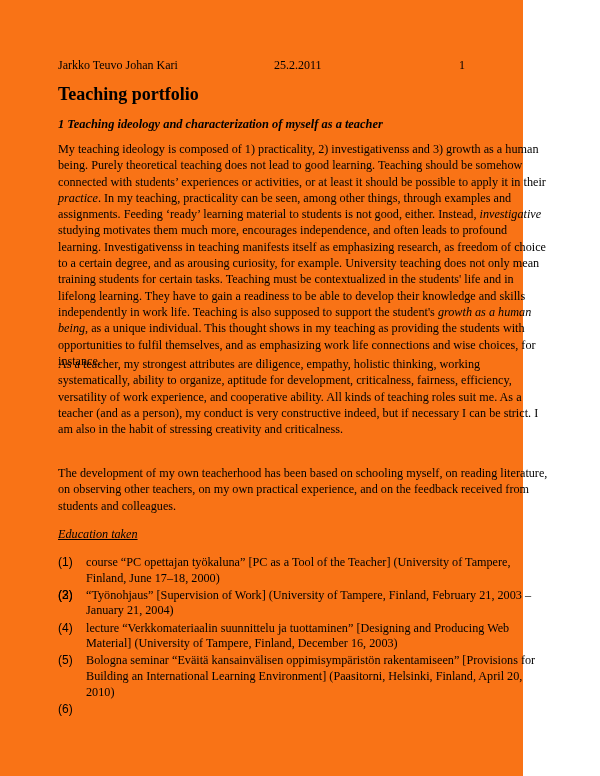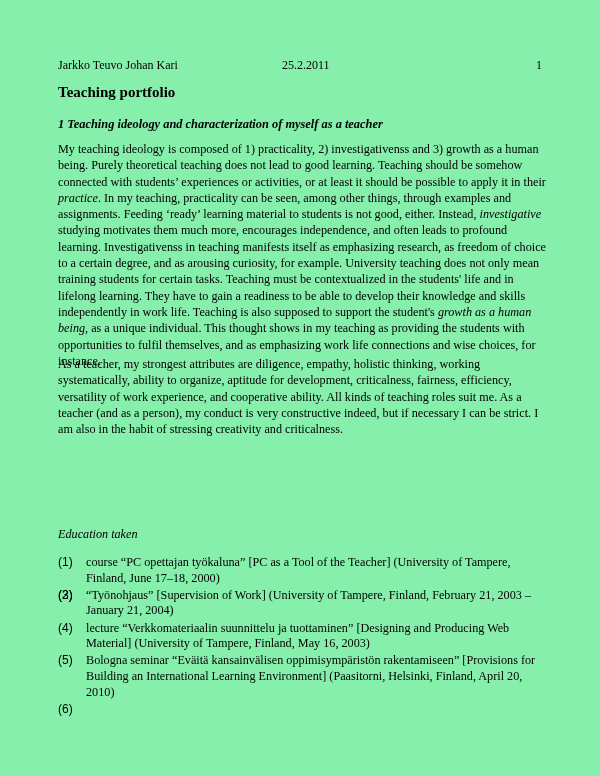--- a/index.html
+++ b/index.html
@@ -1,23 +1,23 @@
 <!DOCTYPE html>
 <html><head>
 <meta charset="utf-8">
 <style>
   html, body { margin: 0; padding: 0; background: #ffffff; }
   body { width: 600px; height: 776px; overflow: hidden; position: relative;
          font-family: "Liberation Serif", "DejaVu Serif", serif; color: #000; }
-  .page { position: absolute; left: 0; top: 0; width: 600px; height: 776px; background: #86efac; }
+  .page { position: absolute; left: 0; top: 0; width: 523px; height: 776px; background: #f97316; }
   .header { position: absolute; top: 58px; left: 58px; right: 58px; height: 16px; font-size: 12px; }
   .header .author { position: absolute; left: 0; top: 0; }
-  .header .date { position: absolute; left: 224px; top: 0; }
+  .header .date { position: absolute; left: 216px; top: 0; }
   .header .pageno { position: absolute; right: 0; top: 0; }
-  .title { position: absolute; left: 58px; top: 84px; font-size: 15px; font-weight: bold; }
+  .title { position: absolute; left: 58px; top: 84px; font-size: 18px; font-weight: bold; }
   .content { position: absolute; left: 58px; width: 490px; font-size: 12.2px; line-height: 16.3px; }
   .h2 { font-weight: bold; font-size: 12.4px; font-style: italic; }
   .para { margin: 0; }
   em { font-style: italic; }
   .list { position: absolute; left: 58px; width: 490px; font-size: 12.2px; line-height: 15.6px; }
   .li { position: relative; padding-left: 28px; margin-bottom: 1.6px; }
   .li .num { position: absolute; left: 0; top: 0; font-family: "Liberation Sans", "DejaVu Sans", sans-serif; font-size: 12px; }
 </style>
 </head>
 <body>
@@ -38,40 +38,43 @@
 
   <div class="content" style="top:141px;font-family:Liberation Serif, serif;">
     <p class="para"><span>My teaching ideology is composed of 1) practicality, 2) investigativenss and 3) growth as a human being. Purely theoretical teaching does not lead to good learning. Teaching should be somehow connected with students’ experiences or activities, or at least it should be possible to apply it in their </span><em>practice</em><span>. In my teaching, practicality can be seen, among other things, through examples and assignments. Feeding ‘ready’ learning material to students is not good, either. Instead, </span><em>investigative</em><span> studying motivates them much more, encourages independence, and often leads to profound learning. Investigativenss in teaching manifests itself as emphasizing research, as freedom of choice to a certain degree, and as arousing curiosity, for example. University teaching does not only mean training students for certain tasks. Teaching must be contextualized in the students' life and in lifelong learning. They have to gain a readiness to be able to develop their knowledge and skills independently in work life. Teaching is also supposed to support the student's </span><em>growth as a human being</em><span>, as a unique individual. This thought shows in my teaching as providing the students with opportunities to fulfil themselves, and as emphasizing work life connections and wise choices, for instance.</span></p>
   </div>
 
   <div class="content" style="top:356px;">
     <p class="para">As a teacher, my strongest attributes are diligence, empathy, holistic thinking, working systematically, ability to organize, aptitude for development, criticalness, fairness, efficiency, versatility of work experience, and cooperative ability. All kinds of teaching roles suit me. As a teacher (and as a person), my conduct is very constructive indeed, but if necessary I can be strict. I am also in the habit of stressing creativity and criticalness.</p>
   </div>
 
 
+  <div class="content" style="top:465px;">
+    <p class="para">The development of my own teacherhood has been based on schooling myself, on reading literature, on observing other teachers, on my own practical experience, and on the feedback received from students and colleagues.</p>
+  </div>
 
-  <div class="content" style="top:526px;">
+  <div class="content" style="top:526px;text-decoration:underline;">
     <em>Education taken</em>
   </div>
 
   <div class="list" style="top:555px;">
     <div class="li">
       <span class="num">(1)</span>
       <span>course “PC opettajan työkaluna” [PC as a Tool of the Teacher] (University of Tampere, Finland, June 17–18, 2000)</span>
     </div>
     <div class="li">
       <span class="num">(2)</span>
     </div>
     <div class="li">
       <span class="num">(3)</span>
       <span>“Työnohjaus” [Supervision of Work] (University of Tampere, Finland, February 21, 2003 – January 21, 2004)</span>
     </div>
     <div class="li">
       <span class="num">(4)</span>
-      <span>lecture “Verkkomateriaalin suunnittelu ja tuottaminen” [Designing and Producing Web Material] (University of Tampere, Finland, May 16, 2003)</span>
+      <span>lecture “Verkkomateriaalin suunnittelu ja tuottaminen” [Designing and Producing Web Material] (University of Tampere, Finland, December 16, 2003)</span>
     </div>
     <div class="li">
       <span class="num">(5)</span>
       <span>Bologna seminar “Eväitä kansainvälisen oppimisympäristön rakentamiseen” [Provisions for Building an International Learning Environment] (Paasitorni, Helsinki, Finland, April 20, 2010)</span>
     </div>
     <div class="li">
       <span class="num">(6)</span>
     </div>
   </div>
 

